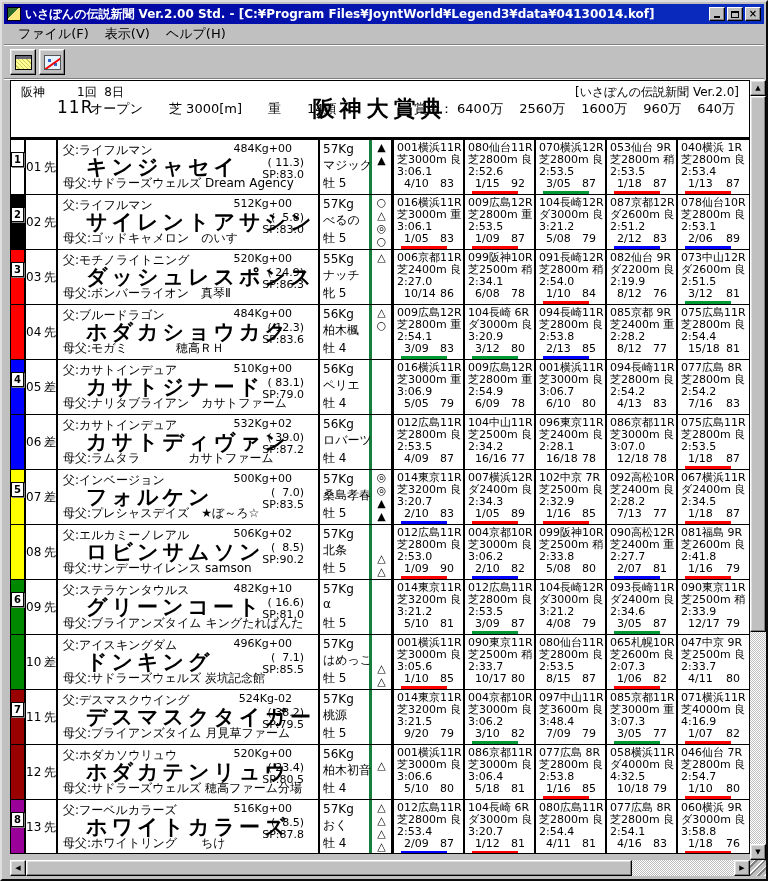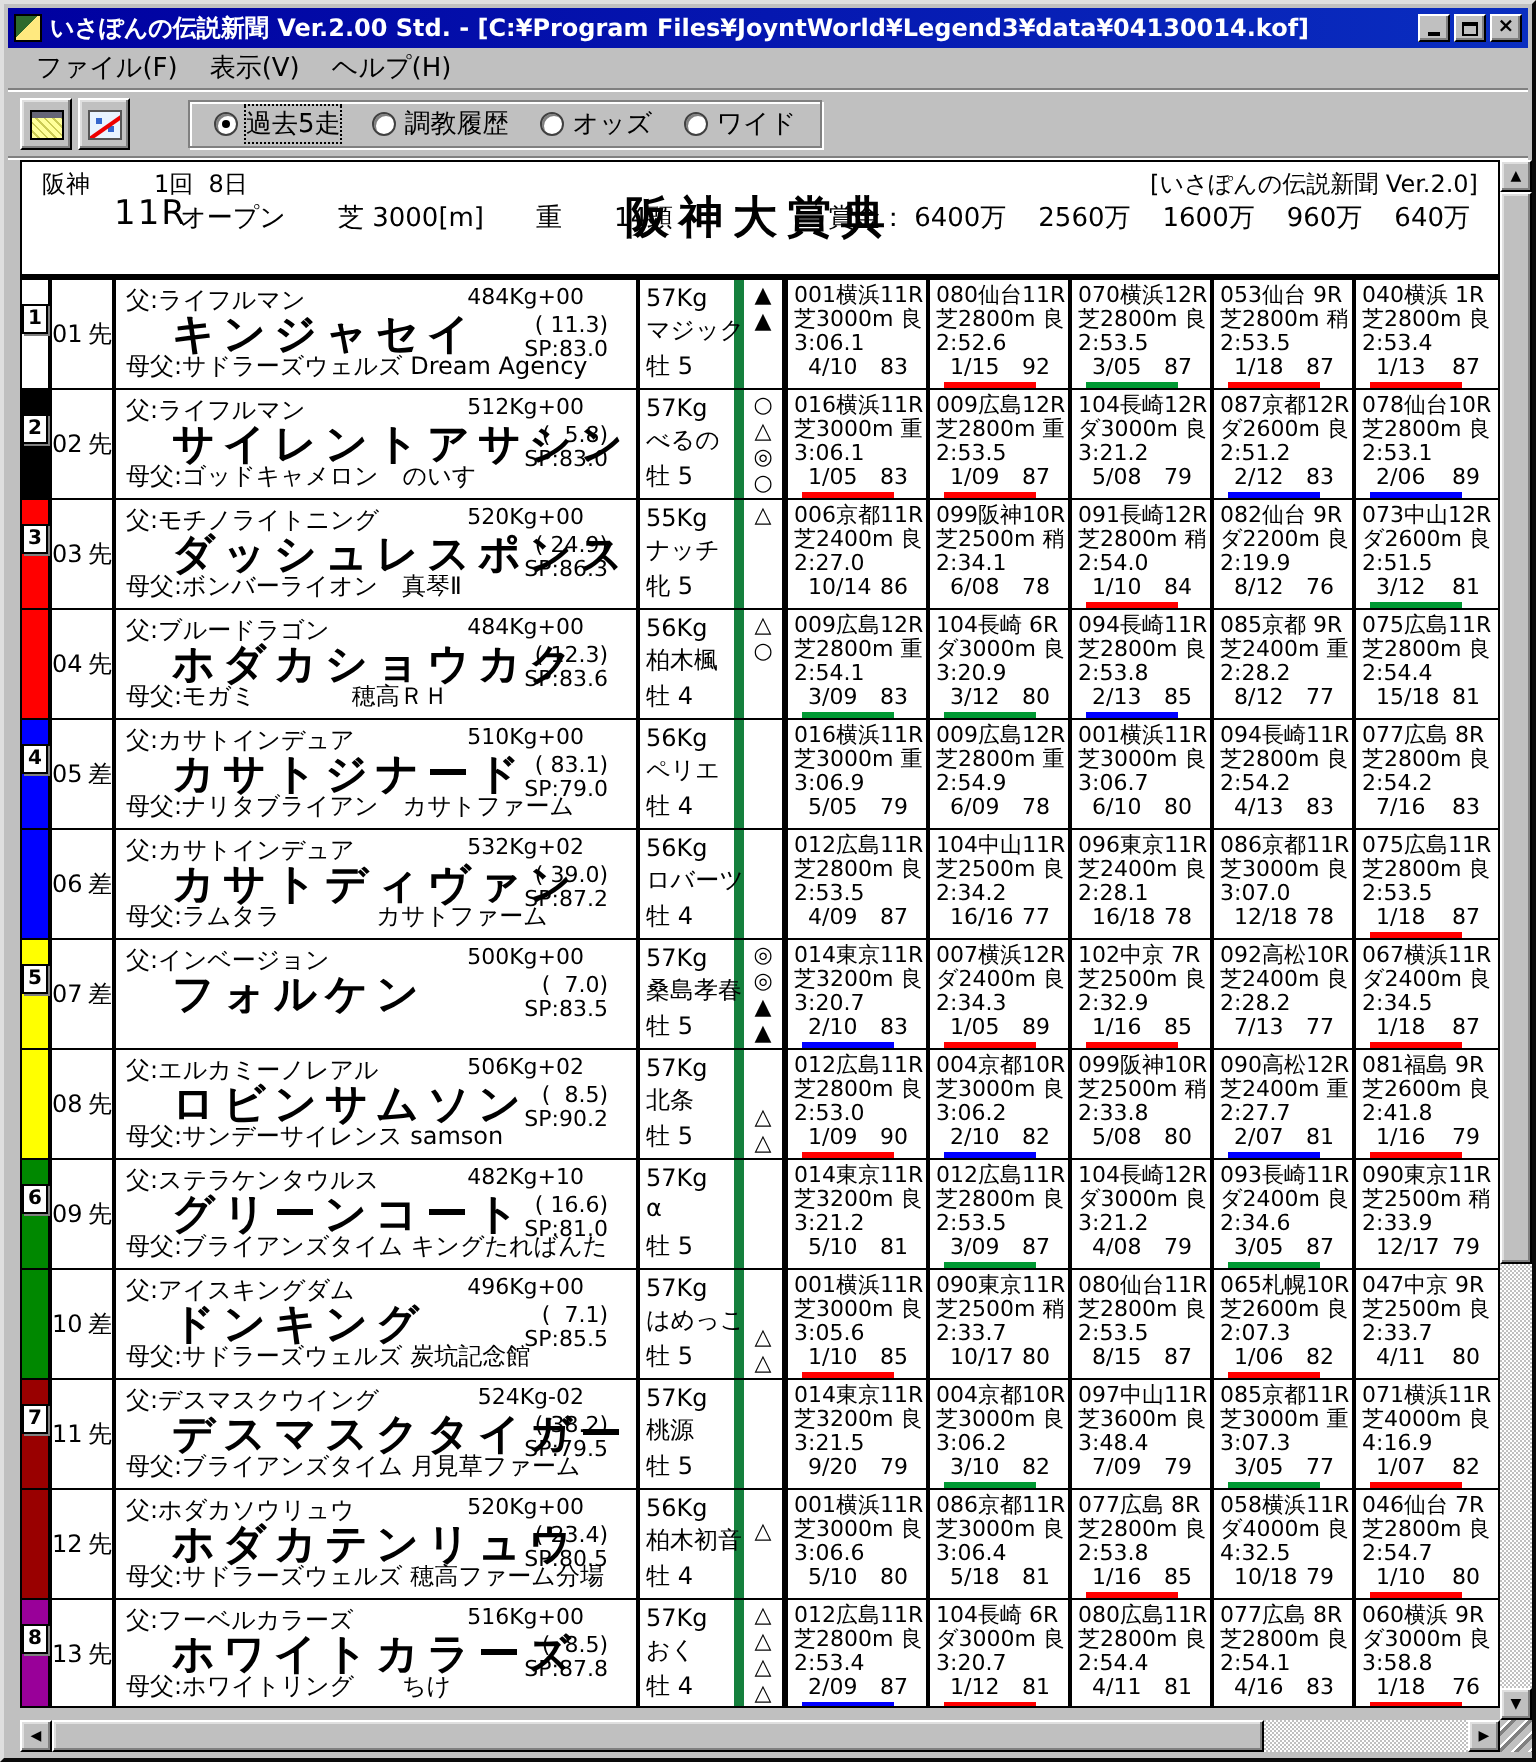--- a/index.html
+++ b/index.html
@@ -67,21 +67,21 @@
              box-shadow:1px 1px 0 #808080; font-size:10px; font-weight:bold; text-align:center; line-height:13px; }
   .numcell { border-right:2px solid #000; display:flex; justify-content:space-between;
              align-items:center; font-size:12px; padding:3px 0; }
   .main { border-right:2px solid #000; position:relative; font-size:12px; }
   .sire    { position:absolute; top:2px; left:5px; white-space:pre; }
   .bweight { position:absolute; top:2px; right:26px; font-size:11px; white-space:pre; }
   .bigname { position:absolute; top:13px; left:28px; font-size:21px; font-weight:bold; letter-spacing:4px; white-space:nowrap; }
   .odds    { position:absolute; top:16px; right:14px; font-size:11px; white-space:pre; }
   .sp      { position:absolute; top:28px; right:14px; font-size:11px; white-space:pre; }
   .damline { position:absolute; bottom:2px; left:5px; white-space:pre; }
-  .jockeycell { border-right:5px solid #15803d; font-size:12px; padding:2px 3px; display:flex; flex-direction:column; white-space:pre; }
+  .jockeycell { border-right:3px solid #15803d; font-size:12px; padding:2px 3px; display:flex; flex-direction:column; white-space:pre; }
   .jname { margin-top:1px; }
   .sexage { margin-top:auto; }
   .markscell { border-right:3px solid #000; font-size:11px; text-align:center; line-height:13px; padding-top:1px; }
   .mark { height:13px; }
   .race { border-right:2px solid #000; font-size:11px; white-space:pre; padding:2px 3px 0 3px; line-height:12px; position:relative; }
   .race:last-child { border-right:none; }
   .rresult { display:flex; justify-content:space-between; padding:0 6px 0 7px; }
   .uline { height:3px; width:46px; margin:1px 0 0 4px; }
 
   
@@ -124,38 +124,20 @@
   </div>
   <div class="groove" style="top:42px"></div>
 
   <div class="toolbar">
     <div class="toolbtn">
         <div class="ic-news"></div>
       </div>
     <div class="toolbtn">
         <div class="ic-chart"></div>
       </div>
-    <div class="radioframe">
-      <span class="radio-item focus">
-          <span class="rdot on"></span>
-          <span class="rlabel">過去5走</span>
-        </span>
-      <span class="radio-item">
-          <span class="rdot"></span>
-          <span class="rlabel">調教履歴</span>
-        </span>
-      <span class="radio-item">
-          <span class="rdot"></span>
-          <span class="rlabel">オッズ</span>
-        </span>
-      <span class="radio-item">
-          <span class="rdot"></span>
-          <span class="rlabel">ワイド</span>
-        </span>
-    </div>
   </div>
   <div class="groove" style="top:76px"></div>
 
   <div class="report">
     <div class="rhead">
       <span class="h-track">阪神</span>
       <span class="h-meet">1回  8日</span>
       <span class="h-brand">[いさぽんの伝説新聞 Ver.2.0]</span>
       <span class="h-raceno">11R</span>
       <span class="h-title">阪神大賞典</span>
@@ -344,20 +326,21 @@
           <div class="numcell">
             <div class="hnum">07</div>
             <div class="runstyle">差</div>
           </div>
           <div class="main">
             <div class="sire">父:インベージョン</div>
             <div class="bweight">500Kg+00</div>
             <div class="bigname">フォルケン</div>
             <div class="odds">(  7.0)</div>
             <div class="sp">SP:83.5</div>
+            <div class="damline">母父:プレシャスデイズ　★ぼ～ろ☆</div>
           </div>
           <div class="jockeycell"><div class="jw">57Kg</div><div class="jname">桑島孝春</div><div class="sexage">牡 5</div></div>
           <div class="markscell">
             <div class="mark">◎</div>
             <div class="mark">◎</div>
             <div class="mark">▲</div>
             <div class="mark">▲</div>
           </div>
           <div class="race"><div class="rid">014東京11R</div><div class="rcourse">芝3200m 良</div><div class="rtime">3:20.7</div><div class="rresult"><span class="rpos">2/10</span><span class="rscore">83</span></div><div class="uline" style="background: rgb(0, 0, 255);"></div></div>
           <div class="race"><div class="rid">007横浜12R</div><div class="rcourse">ダ2400m 良</div><div class="rtime">2:34.3</div><div class="rresult"><span class="rpos">1/05</span><span class="rscore">89</span></div><div class="uline" style="background: rgb(255, 0, 0);"></div></div>

